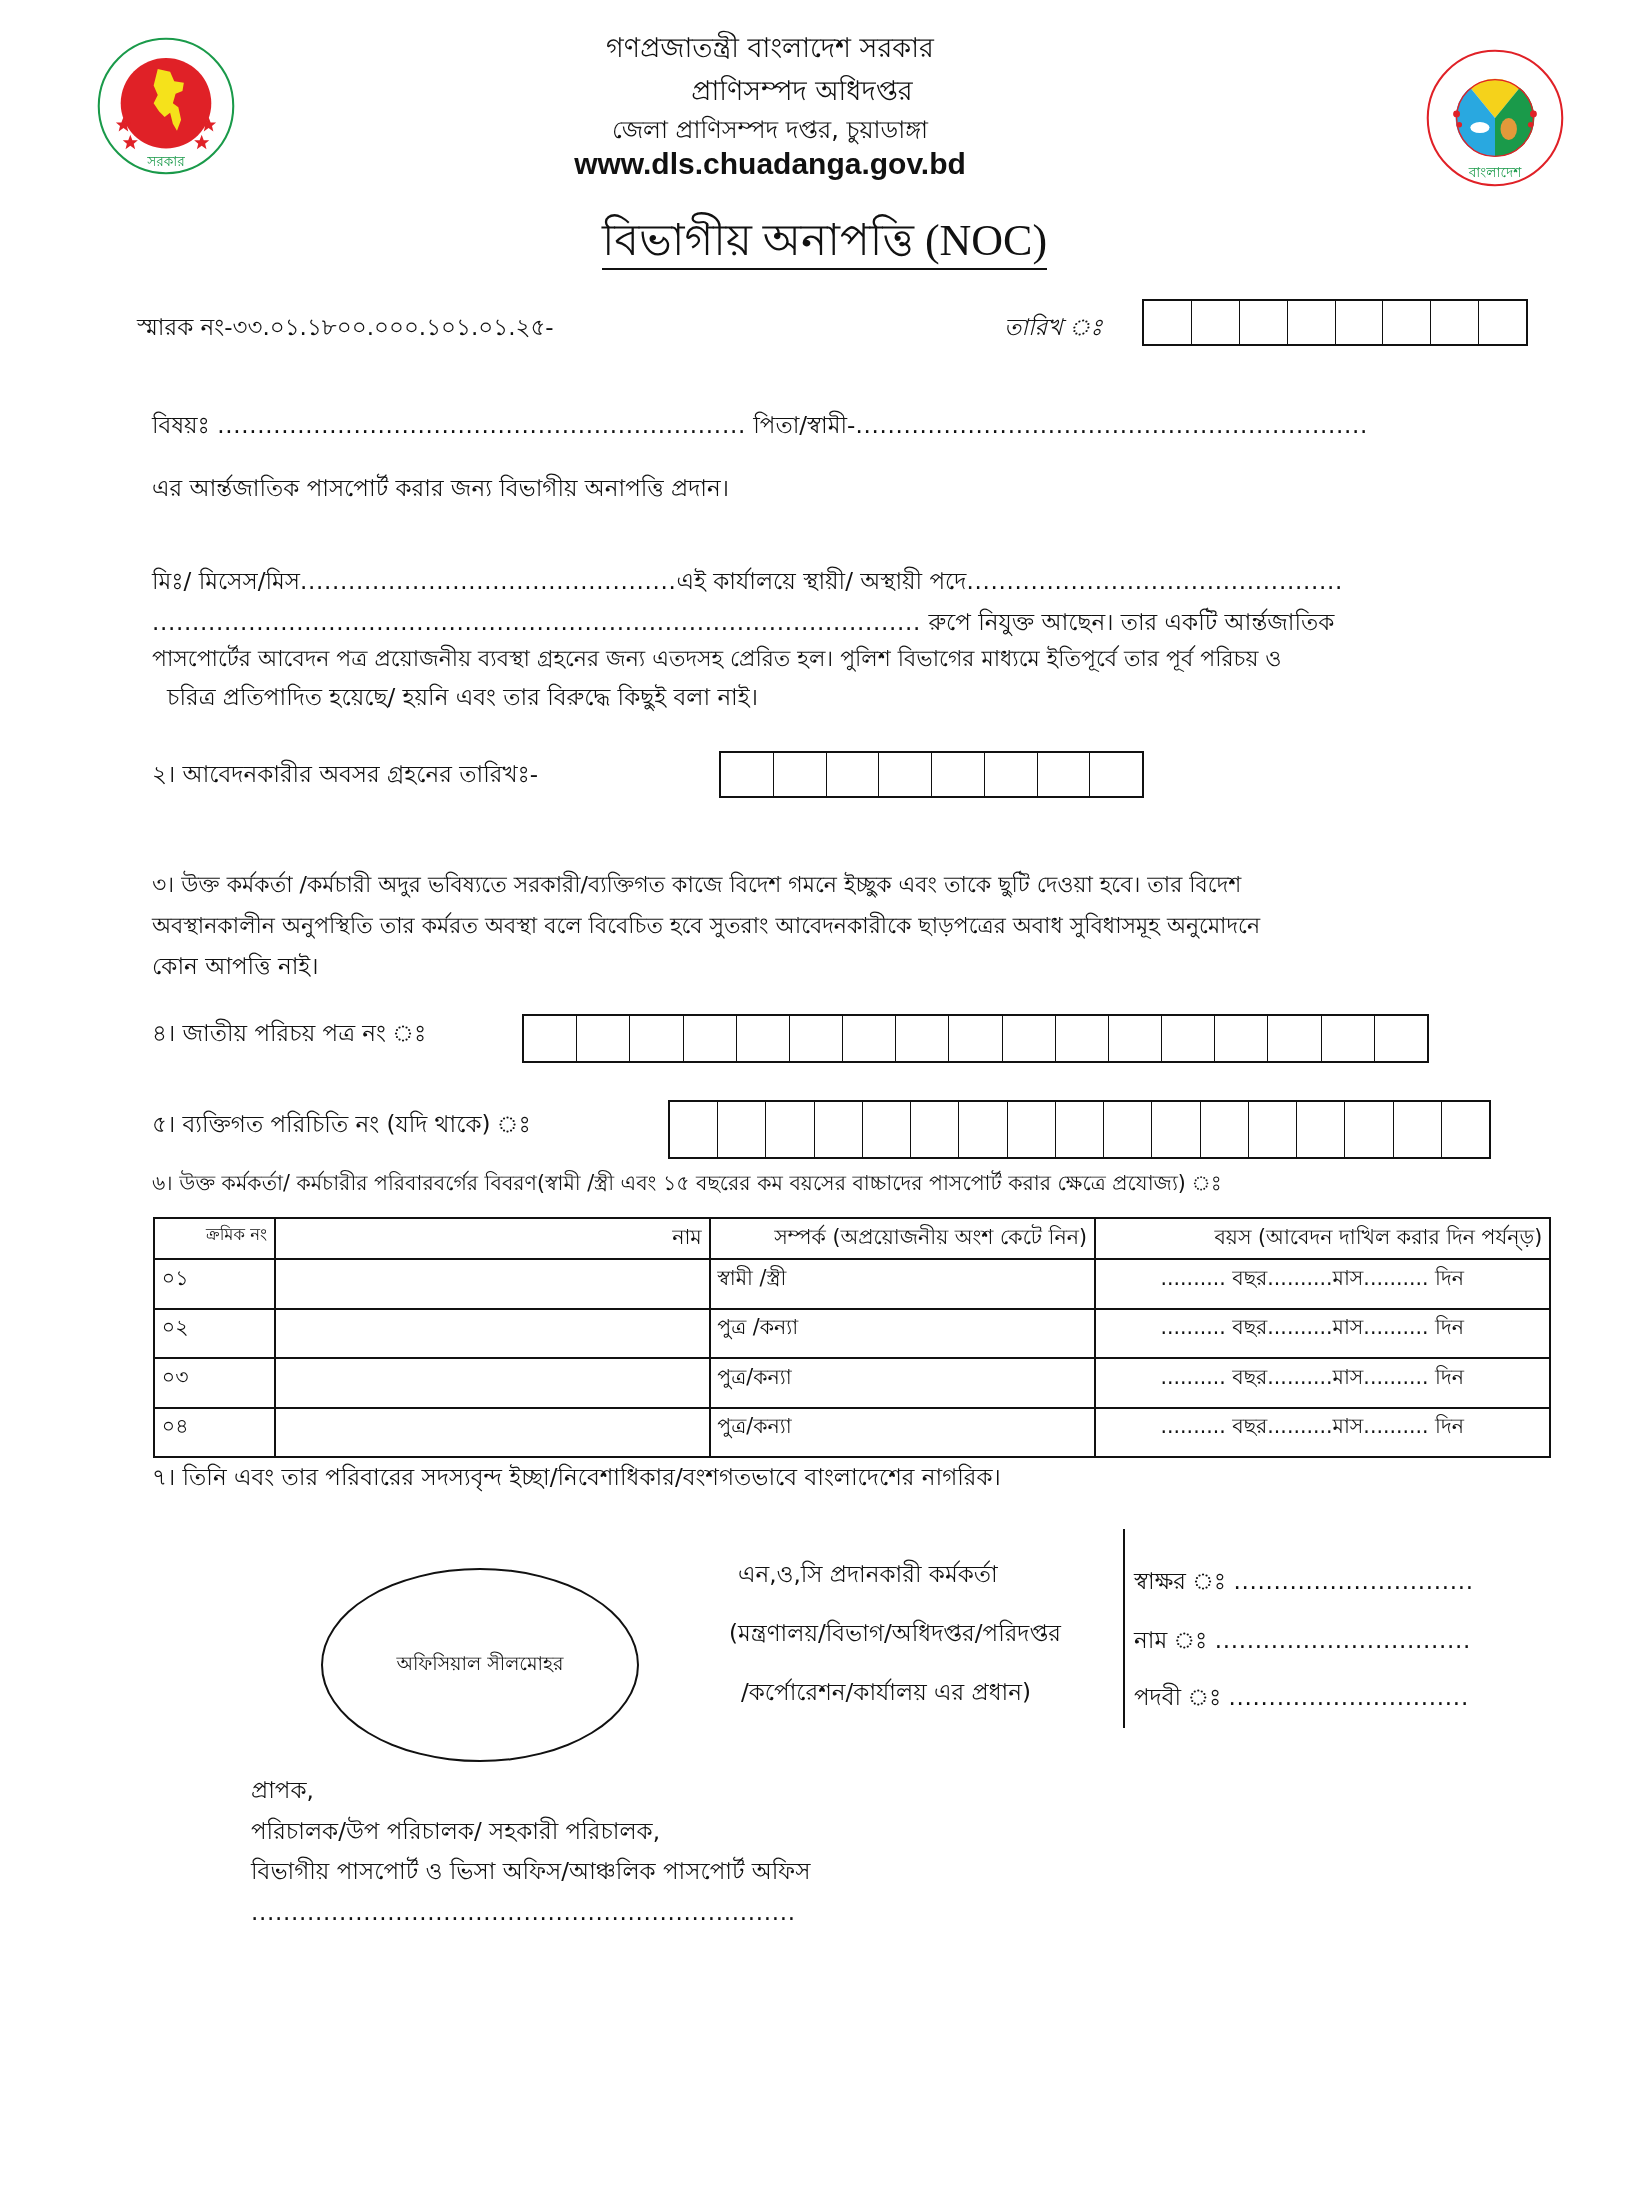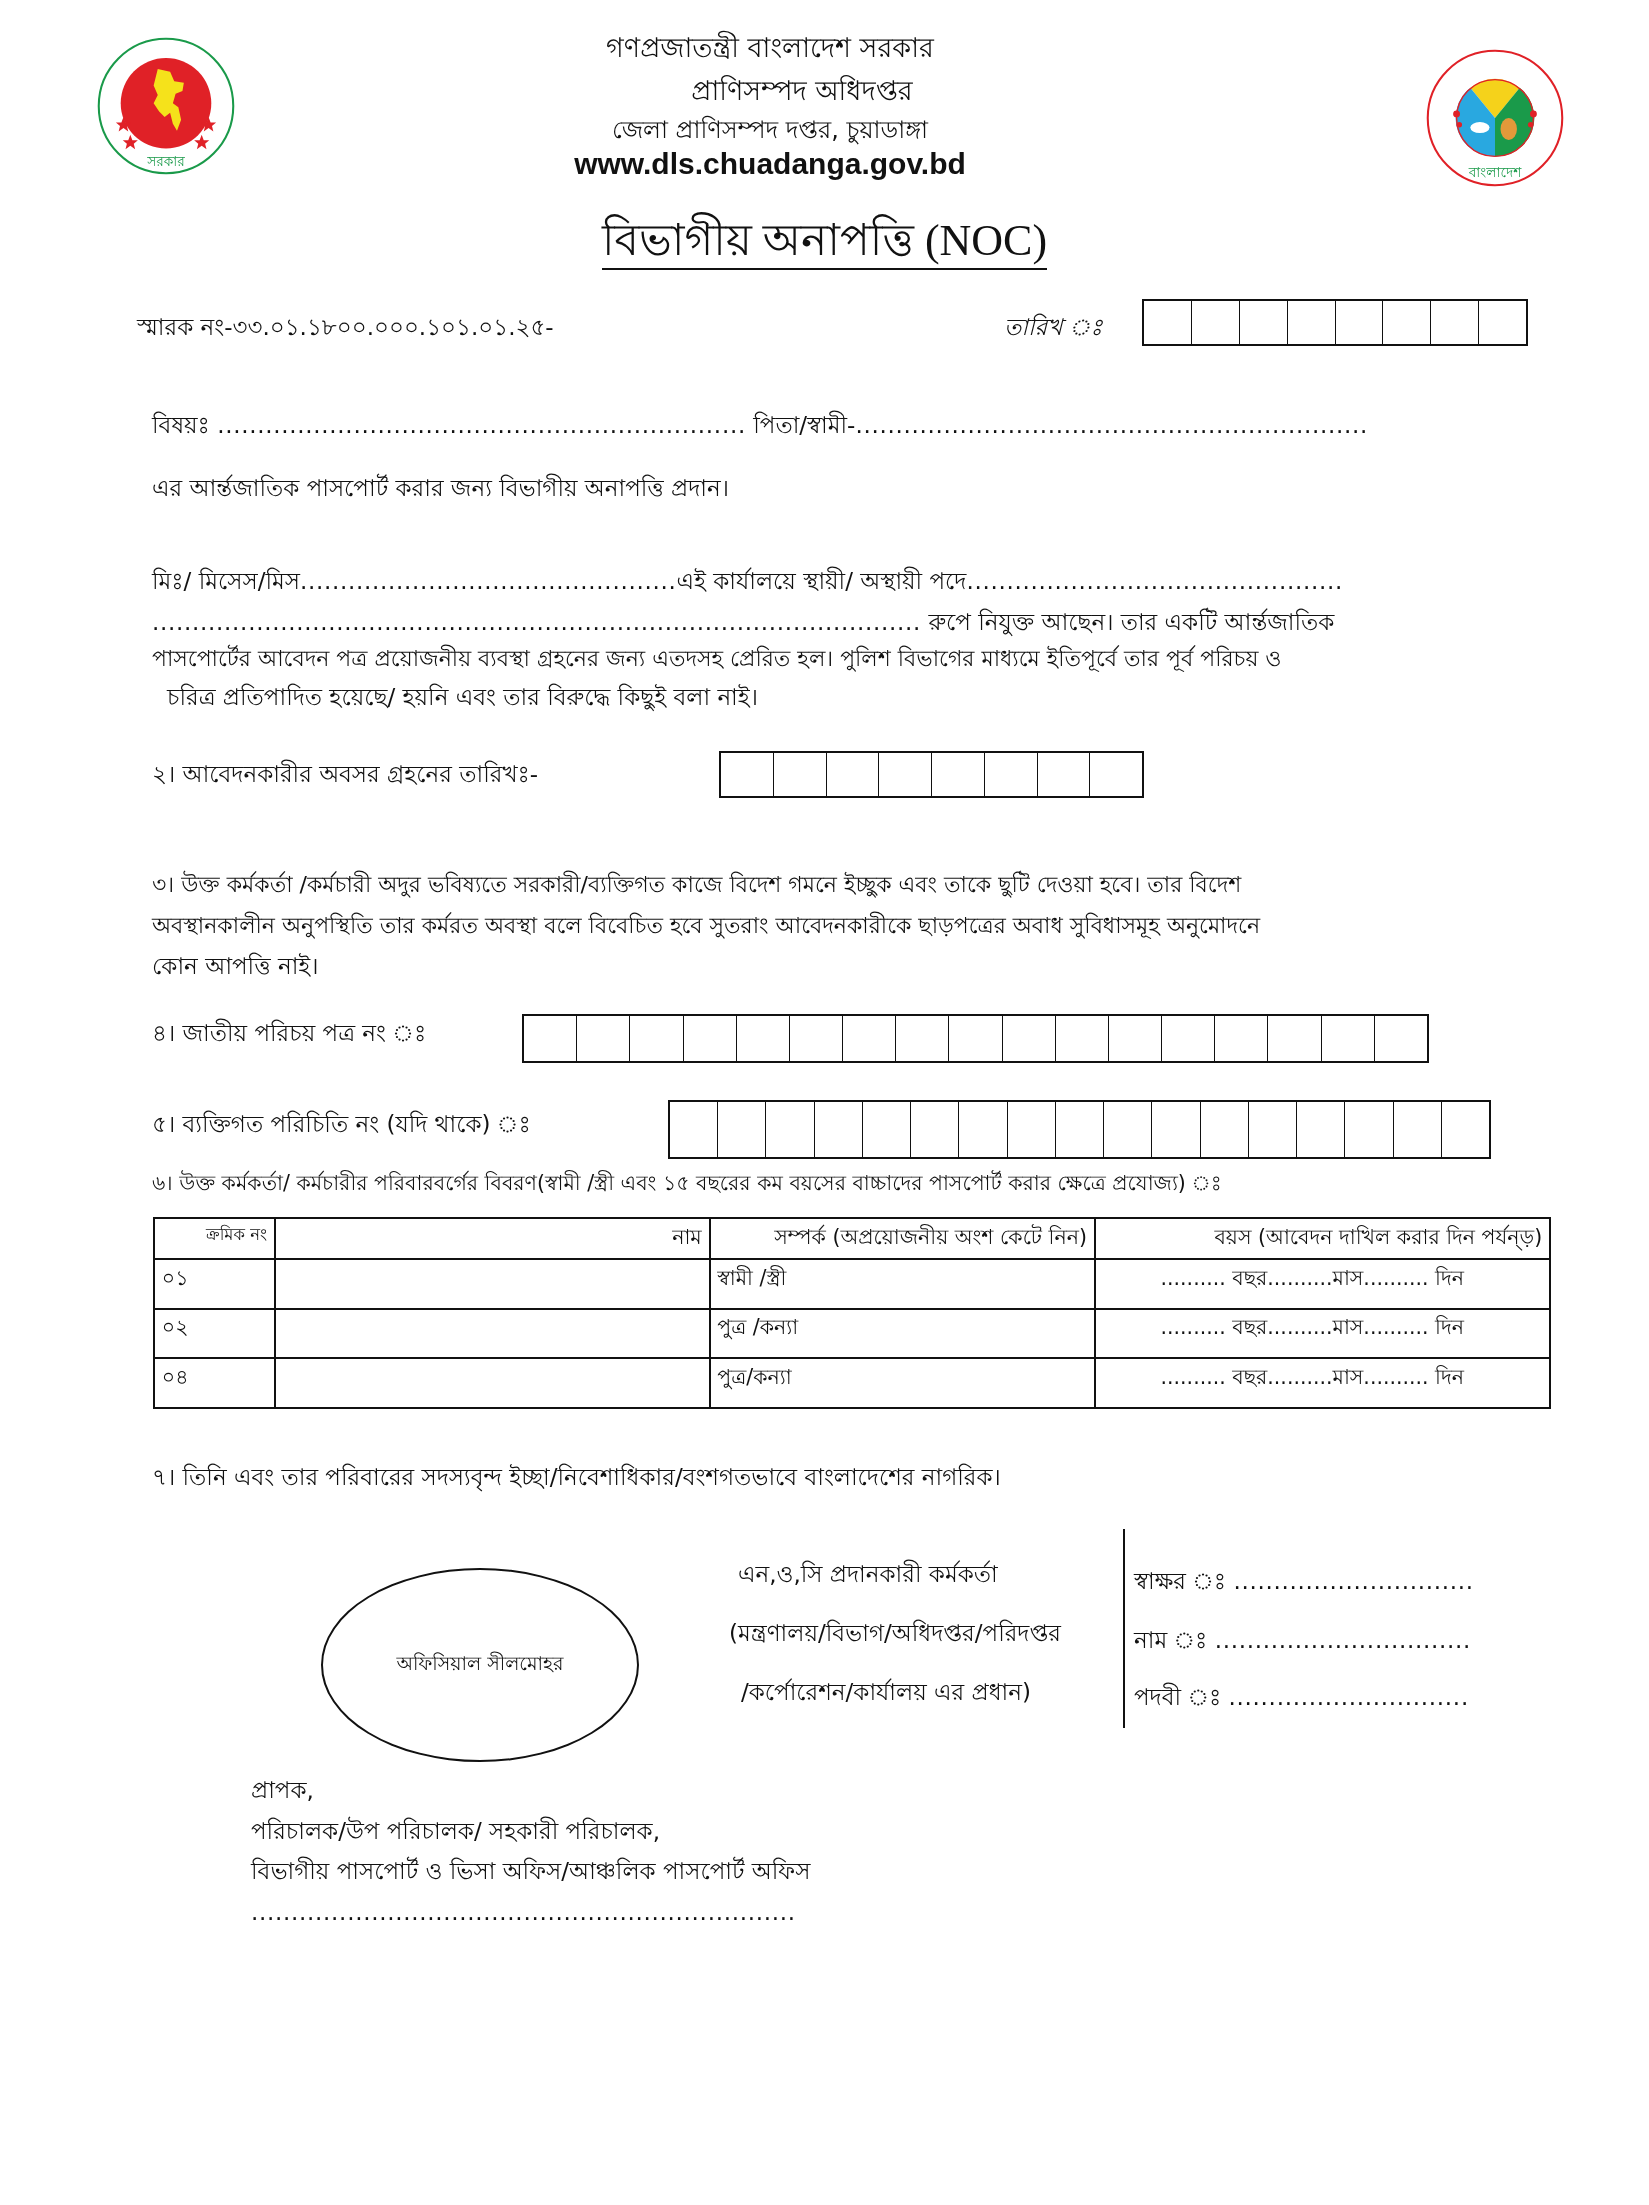--- a/index.html
+++ b/index.html
@@ -183,20 +183,26 @@
       <td>স্বামী /স্ত্রী</td>
       <td class="age">.......... বছর..........মাস.......... দিন</td>
     </tr>
     <tr>
       <td>০২</td>
       <td></td>
       <td>পুত্র /কন্যা</td>
       <td class="age">.......... বছর..........মাস.......... দিন</td>
     </tr>
     <tr>
+      <td>০৩</td>
+      <td></td>
+      <td>পুত্র/কন্যা</td>
+      <td class="age">.......... বছর..........মাস.......... দিন</td>
+    </tr>
+    <tr>
       <td>০৪</td>
       <td></td>
       <td>পুত্র/কন্যা</td>
       <td class="age">.......... বছর..........মাস.......... দিন</td>
     </tr>
   </tbody>
 </table>
 
 <div class="t" style="left:152px; top:1462px;">৭। তিনি এবং তার পরিবারের সদস্যবৃন্দ ইচ্ছা/নিবেশাধিকার/বংশগতভাবে বাংলাদেশের নাগরিক।</div>
 

